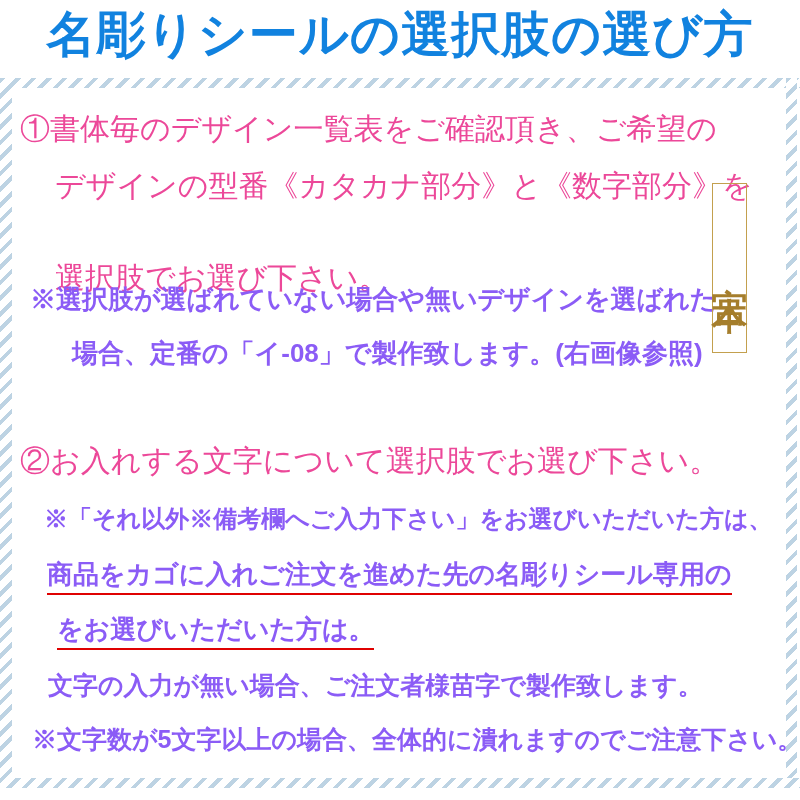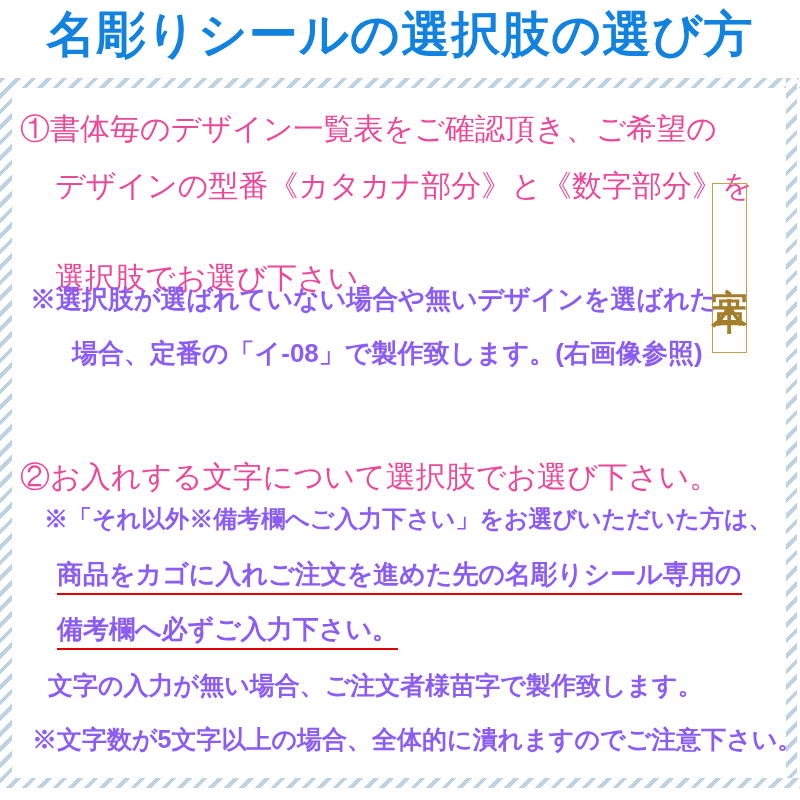--- a/index.html
+++ b/index.html
@@ -54,21 +54,21 @@
   <div class="black-line" style="left:55px;top:171px;text-align:center;">デザインの型番《カタカナ部分》と《数字部分》を</div>
   <div class="black-line" style="left:55px;top:228px;margin-top:35px;">選択肢でお選び下さい。</div>
 
   <div class="red-line" style="left:30px;top:286px;font-size:26px;">※選択肢が選ばれていない場合や無いデザインを選ばれた</div>
   <div class="red-line" style="left:72px;top:340px;font-size:26px;">場合、定番の「イ-08」で製作致します。(右画像参照)</div>
 
   <div class="sample-box">
     <div class="sample-text">宮本</div>
   </div>
 
-  <div class="black-line" style="left:20px;top:446px;margin-top:16px;">②お入れする文字について選択肢でお選び下さい。</div>
+  <div class="black-line" style="left:20px;top:446px;">②お入れする文字について選択肢でお選び下さい。</div>
 
   <div class="red-line" style="left:44px;top:507px;font-size:24px;">※「それ以外※備考欄へご入力下さい」をお選びいただいた方は、</div>
-  <div class="red-line u-line" style="left:57px;top:561px;font-size:26px;">商品をカゴに入れご注文を進めた先の名彫りシール専用の</div>
-  <div class="red-line u-line" style="left:57px;top:616px;font-size:26px;">備考欄へ必ずご入力下さい。</div>
+  <div class="red-line u-line" style="left:47px;top:561px;font-size:26px;">商品をカゴに入れご注文を進めた先の名彫りシール専用の</div>
+  <div class="red-line u-line" style="left:57px;top:616px;font-size:26px;">をお選びいただいた方は。</div>
   <div class="red-line" style="left:48px;top:673px;font-size:25px;">文字の入力が無い場合、ご注文者様苗字で製作致します。</div>
   <div class="red-line" style="left:32px;top:727px;font-size:25px;">※文字数が5文字以上の場合、全体的に潰れますのでご注意下さい。</div>
 
 </div>
 
 </body></html>

